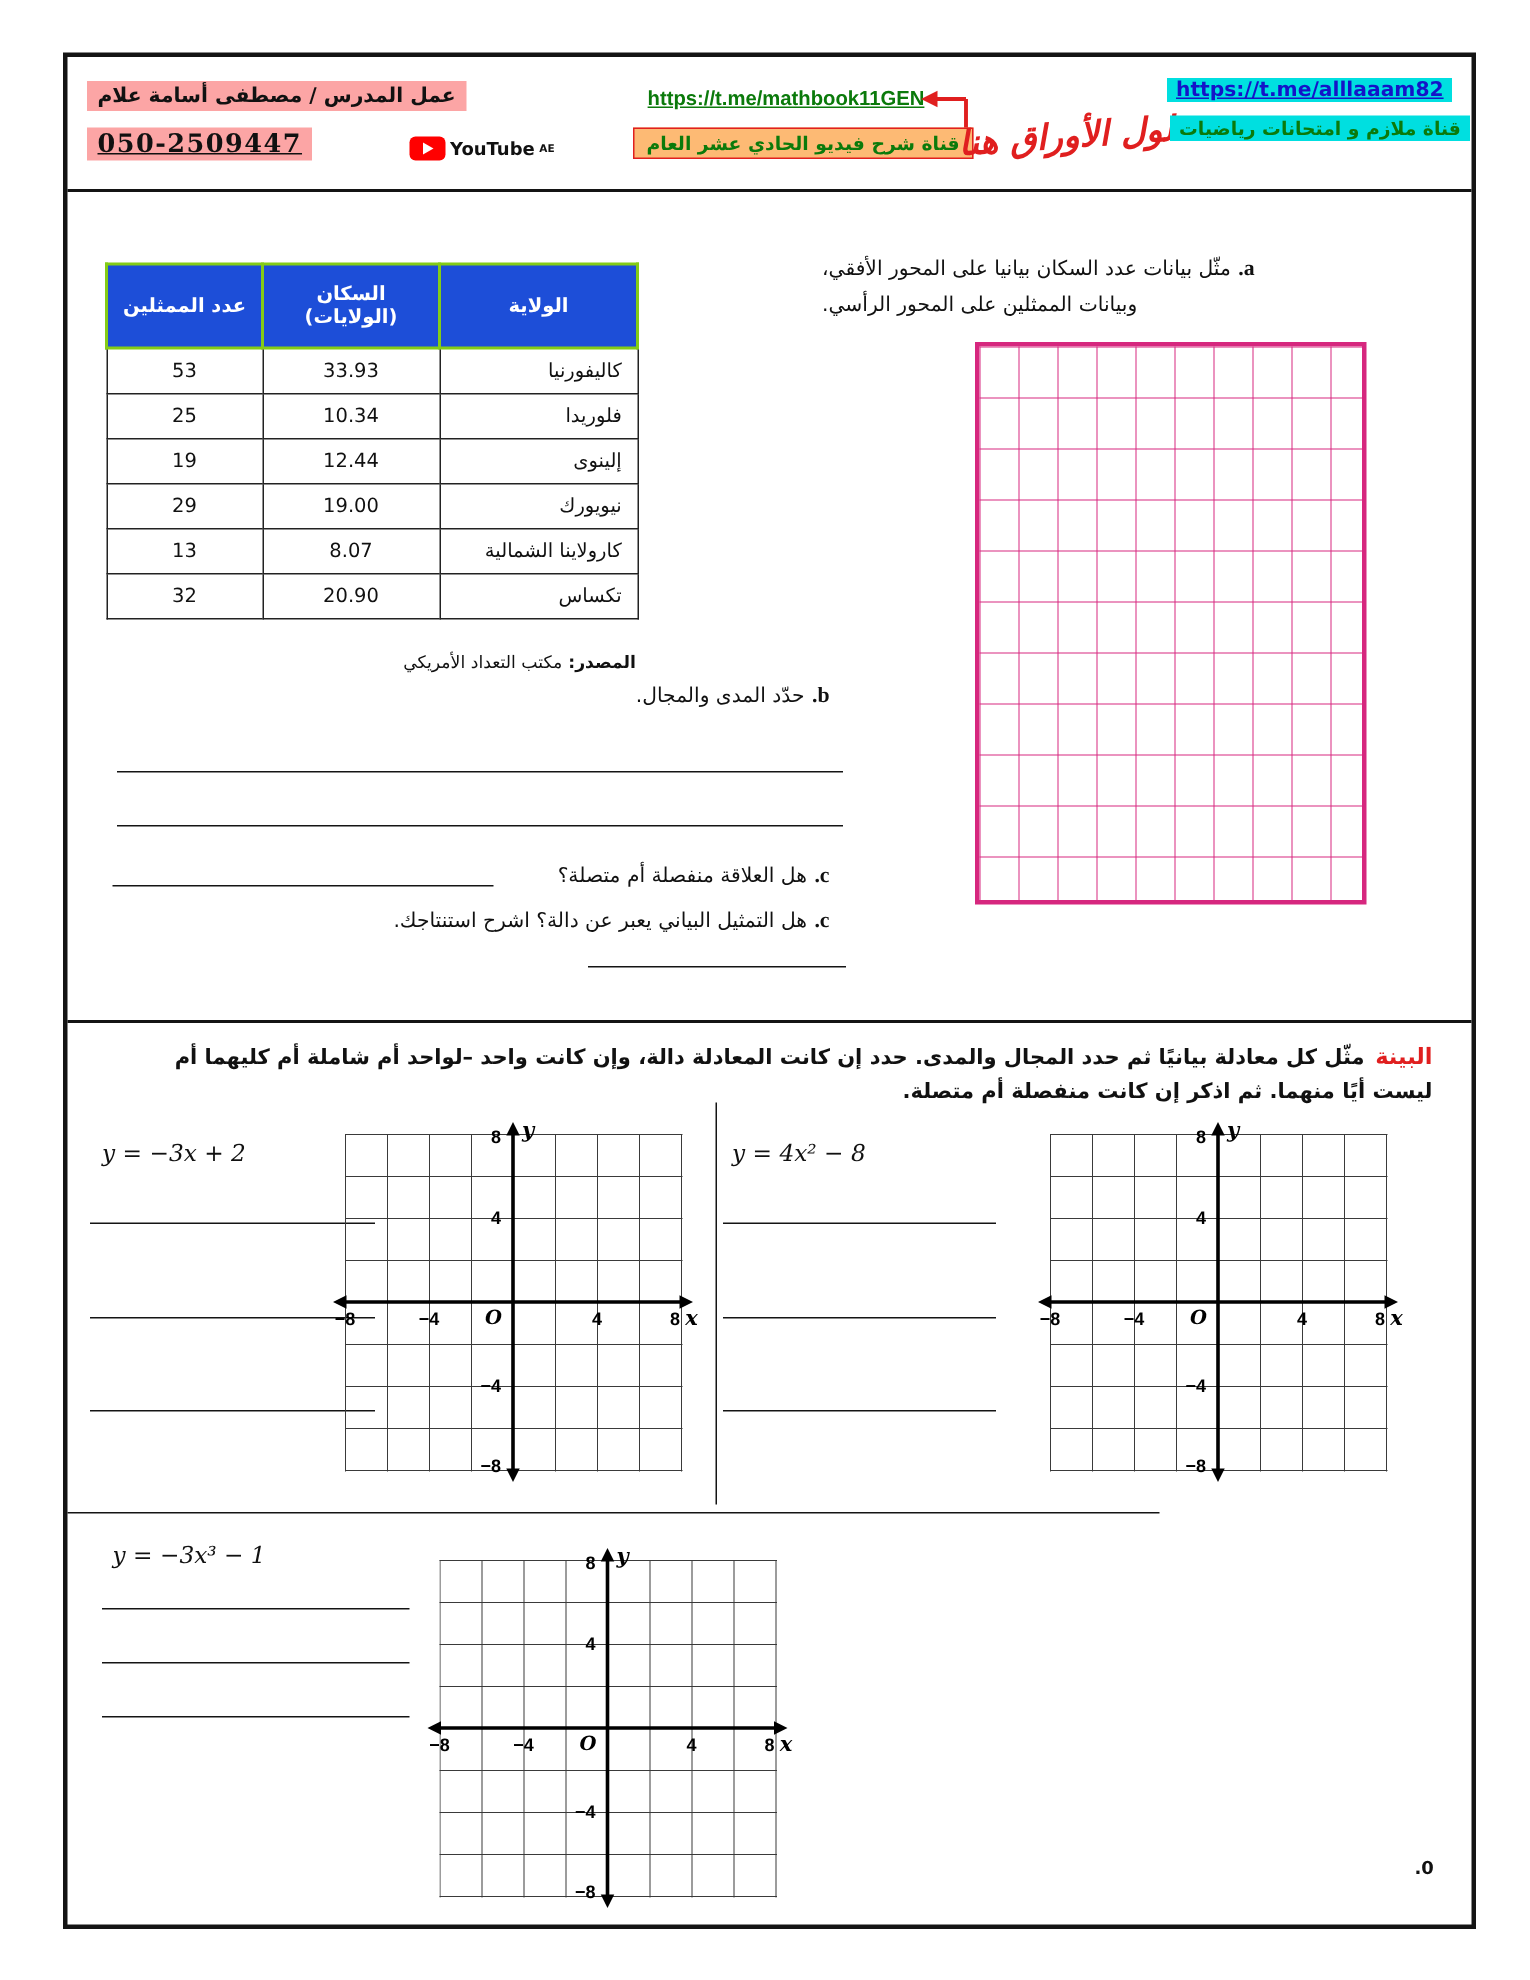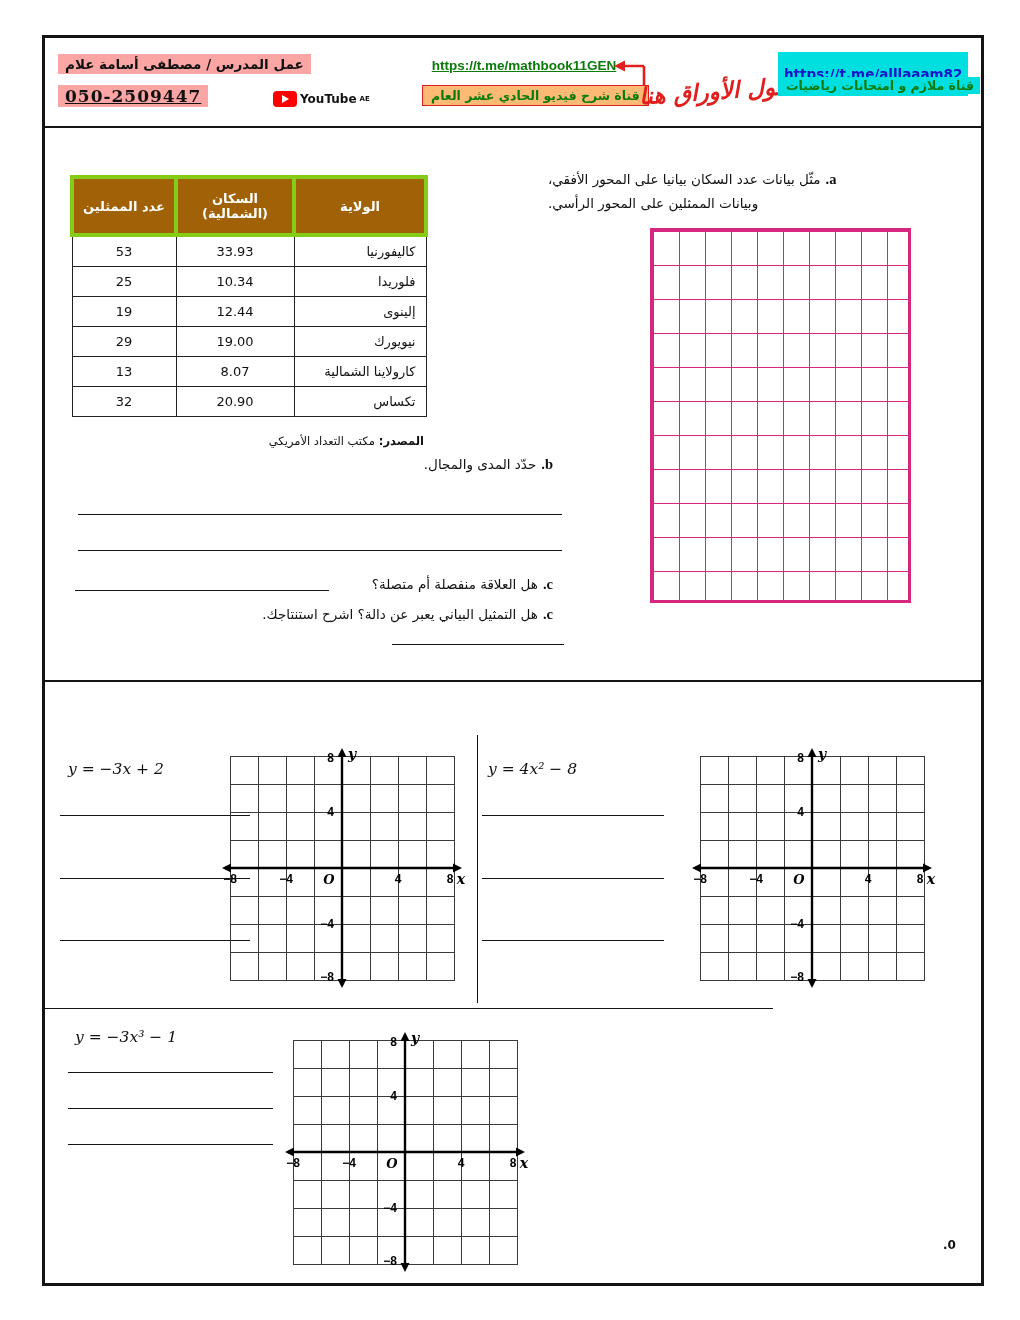--- a/index.html
+++ b/index.html
@@ -16,41 +16,41 @@
   .phone{left:13px;top:47px;font-size:17px;font-weight:bold;text-decoration:underline;letter-spacing:1px;padding:1px 7px;font-family:"DejaVu Serif",serif;}
   .ytbadge{left:188px;top:53px;display:flex;align-items:center;gap:3px;padding-left:40px;}
   .yticon{width:24px;height:16px;background:#f00;border-radius:4px;position:relative;display:inline-block;}
   .yticon::after{content:"";position:absolute;left:9px;top:3.5px;border-left:7px solid #fff;border-top:4.5px solid transparent;border-bottom:4.5px solid transparent;}
   .ytlabel{font-size:12px;font-weight:bold;color:#111;}
   .ytsup{font-size:7px;vertical-align:super;font-weight:bold;}
   .link1{left:379px;top:20px;width:200px;text-align:center;font-size:13.5px;font-weight:bold;color:#0b7a0b;text-decoration:underline;font-family:"Liberation Sans",sans-serif;white-space:nowrap;cursor:pointer;}
   .red-arrow{left:568px;top:21px;}
   .videobox{left:377px;top:47px;background:#fdba74;border:1.5px solid #e01f1f;color:#0b7a0b;font-weight:bold;font-size:12.5px;padding:2px 8px;white-space:nowrap;}
   .solutions{left:594px;top:39px;color:#e01f1f;font-weight:bold;font-size:23px;font-style:italic;transform:rotate(-4deg);font-family:"DejaVu Serif",serif;white-space:nowrap;direction:rtl;}
-  .link2{left:733px;top:14px;font-size:13.5px;font-weight:bold;color:#1414c8;text-decoration:underline;padding:14px 6px;white-space:nowrap;cursor:pointer;}
+  .link2{left:733px;top:14px;font-size:13.5px;font-weight:bold;color:#1414c8;text-decoration:underline;padding:0 6px;white-space:nowrap;cursor:pointer;}
   .chan2{left:735px;top:39px;color:#0b7a0b;font-weight:bold;font-size:12.5px;padding:1px 6px;white-space:nowrap;direction:rtl;}
 
   .hr{height:0;border-top:2px solid #141414;}
   .hr-header{left:0;top:88px;width:936px;}
   .hr-s1{left:0;top:642px;width:936px;}
   .hr-s2{left:0;top:970px;width:728px;border-top-width:1.5px;}
   .vdiv{left:432px;top:697px;height:268px;width:0;border-left:1.5px solid #141414;}
 
   
   .s1-intro{top:100px;right:28px;direction:rtl;font-size:13.5px;white-space:nowrap;}
   .tag{color:#e01f1f;font-weight:bold;font-size:15px;margin-left:7px;}
   .s1-parta{top:130px;right:118px;width:315px;direction:rtl;text-align:left;font-size:13.5px;line-height:1.65;}
   .plabel{font-family:"Liberation Serif",serif;font-weight:bold;font-size:14.5px;margin-left:5px;}
 
   .pink-grid{left:605px;top:190px;width:261px;height:375px;border:3px solid #d6277e;
     background-image:linear-gradient(to right,#d6277e 1px,transparent 1px),linear-gradient(to bottom,#d6277e 1px,transparent 1px);
     background-size:26px 34px;}
 
   .states{left:25px;top:137px;border-collapse:collapse;direction:rtl;font-size:13px;}
-  .states th{background:#a16207;color:#fff;border:4px solid #84cc16;font-size:13px;font-weight:bold;padding:12px 6px;}
+  .states th{background:#1d4ed8;color:#fff;border:2px solid #84cc16;font-size:13px;font-weight:bold;padding:12px 6px;}
   .states td{border:1px solid #222;text-align:center;padding:7px 6px;font-size:13px;background:#fff;}
   .states td.state{text-align:right;padding-right:10px;}
   .c-state{width:132px;} .c-pop{width:118px;} .c-rep{width:104px;}
   .source{left:25px;top:396px;width:354px;direction:rtl;text-align:right;font-size:11.5px;}
   .source b{margin-left:4px;}
 
   .qrow{direction:rtl;font-size:13.5px;white-space:nowrap;}
   .s1-b{top:418px;right:428px;}
   .s1-c1{top:538px;right:428px;}
   .s1-c2{top:568px;right:428px;}
@@ -123,21 +123,21 @@
     <span class="plabel">a.</span><span>مثّل بيانات عدد السكان بيانيا على المحور الأفقي،</span><br>
     <span>وبيانات الممثلين على المحور الرأسي.</span>
   </div>
 
   <div class="pink-grid"></div>
 
   <table class="states">
     <thead>
       <tr>
         <th class="c-state">الولاية</th>
-        <th class="c-pop">السكان (الشمالية)</th>
+        <th class="c-pop">السكان (الولايات)</th>
         <th class="c-rep">عدد الممثلين</th>
       </tr>
     </thead>
     <tbody>
       <tr>
         <td class="state">كاليفورنيا</td>
         <td>33.93</td>
         <td>53</td>
       </tr>
       <tr>
@@ -182,20 +182,23 @@
   </div>
   <div class="ans cl1"></div>
 
   <div class="qrow s1-c2">
     <span class="plabel">c.</span><span>هل التمثيل البياني يعبر عن دالة؟ اشرح استنتاجك.</span>
   </div>
   <div class="ans cl2"></div>
 
   <div class="hr hr-s1"></div>
 
+  <div class="s2-head">
+    <span class="tag">البينة</span><span>مثّل كل معادلة بيانيًا ثم حدد المجال والمدى. حدد إن كانت المعادلة دالة، وإن كانت واحد –لواحد أم شاملة أم كليهما أم ليست أيًا منهما. ثم اذكر إن كانت منفصلة أم متصلة.</span>
+  </div>
 
   <div class="eq eq1">y = −3x + 2</div>
   <div class="gl gl1a"></div>
   <div class="gl gl1b"></div>
   <div class="gl gl1c"></div>
 
   <div class="graph g1">
     <div class="ggrid"></div>
     <svg class="gaxes" viewBox="0 0 240 240">
       <line class="axis" x1="3" y1="120" x2="237" y2="120"></line>

